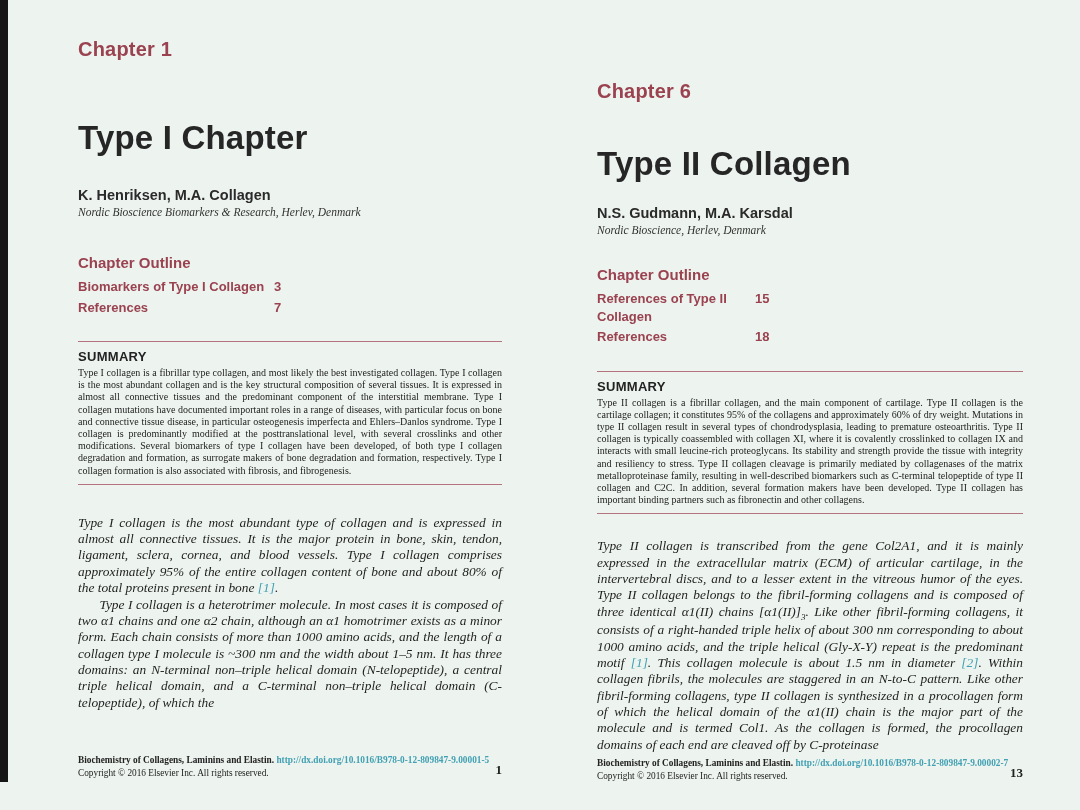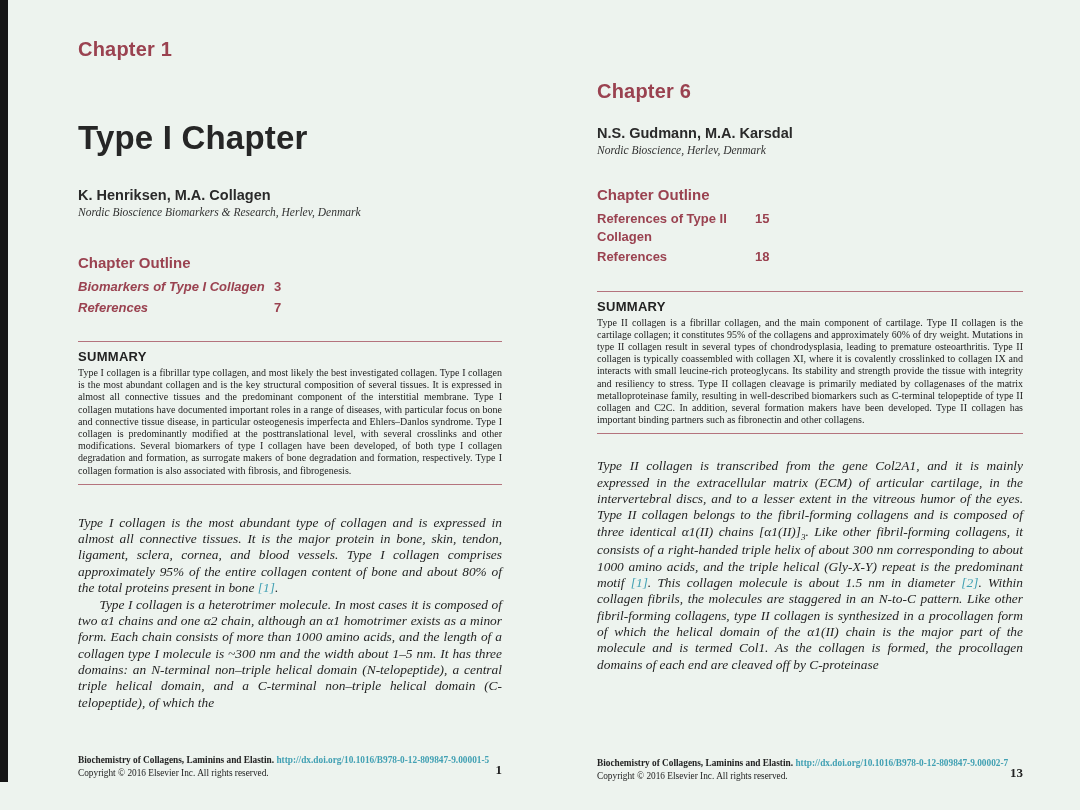--- a/index.html
+++ b/index.html
@@ -26,21 +26,21 @@
     font-family:"Liberation Sans", sans-serif;
     font-size:14.5px;font-weight:700;color:#2a2a2a;margin-top:30px;
   }
   .page-right .authors{margin-top:22px;}
   .affiliation{font-style:italic;font-size:11.5px;color:#333;margin-top:3px;}
 
   .outline{margin-top:36px;font-family:"Liberation Sans", sans-serif;color:#9a4250;font-weight:700;}
   .page-right .outline{margin-top:30px;}
   .outline-heading{font-size:15px;margin-bottom:7px;}
   .outline-row{display:flex;font-size:13px;line-height:1.35;margin-bottom:3px;}
-  .page-left .outline-label{width:196px;font-style:italic;}
+  .page-left .outline-label{width:196px;}
   .page-right .outline-label{width:158px;}
   .outline-page{font-weight:700;}
 
   .rule{border:none;border-top:1.5px solid #b4737d;margin:0;}
   .summary-block{margin-top:25px;}
   .summary-heading{
     font-family:"Liberation Sans", sans-serif;
     font-size:13px;font-weight:700;color:#222;letter-spacing:.3px;
     padding-top:7px;margin-bottom:3px;
   }
@@ -97,20 +97,21 @@
 </div>
 
 <div class="footer footer-left">
   <div><span class="footer-title">Biochemistry of Collagens, Laminins and Elastin.</span> <a class="footer-doi">http://dx.doi.org/10.1016/B978-0-12-809847-9.00001-5</a></div>
   <div>Copyright © 2016 Elsevier Inc. All rights reserved.</div>
   <div class="page-num">1</div>
 </div>
 
 <div class="page page-right">
   <div class="chapter-label">Chapter 6</div>
+  <div class="chapter-title">Type II Collagen</div>
   <div class="authors">N.S. Gudmann, M.A. Karsdal</div>
   <div class="affiliation">Nordic Bioscience, Herlev, Denmark</div>
 
   <div class="outline">
     <div class="outline-heading">Chapter Outline</div>
     <div class="outline-row">
       <span class="outline-label">References of Type II Collagen</span>
       <span class="outline-page">15</span>
     </div>
     <div class="outline-row">

